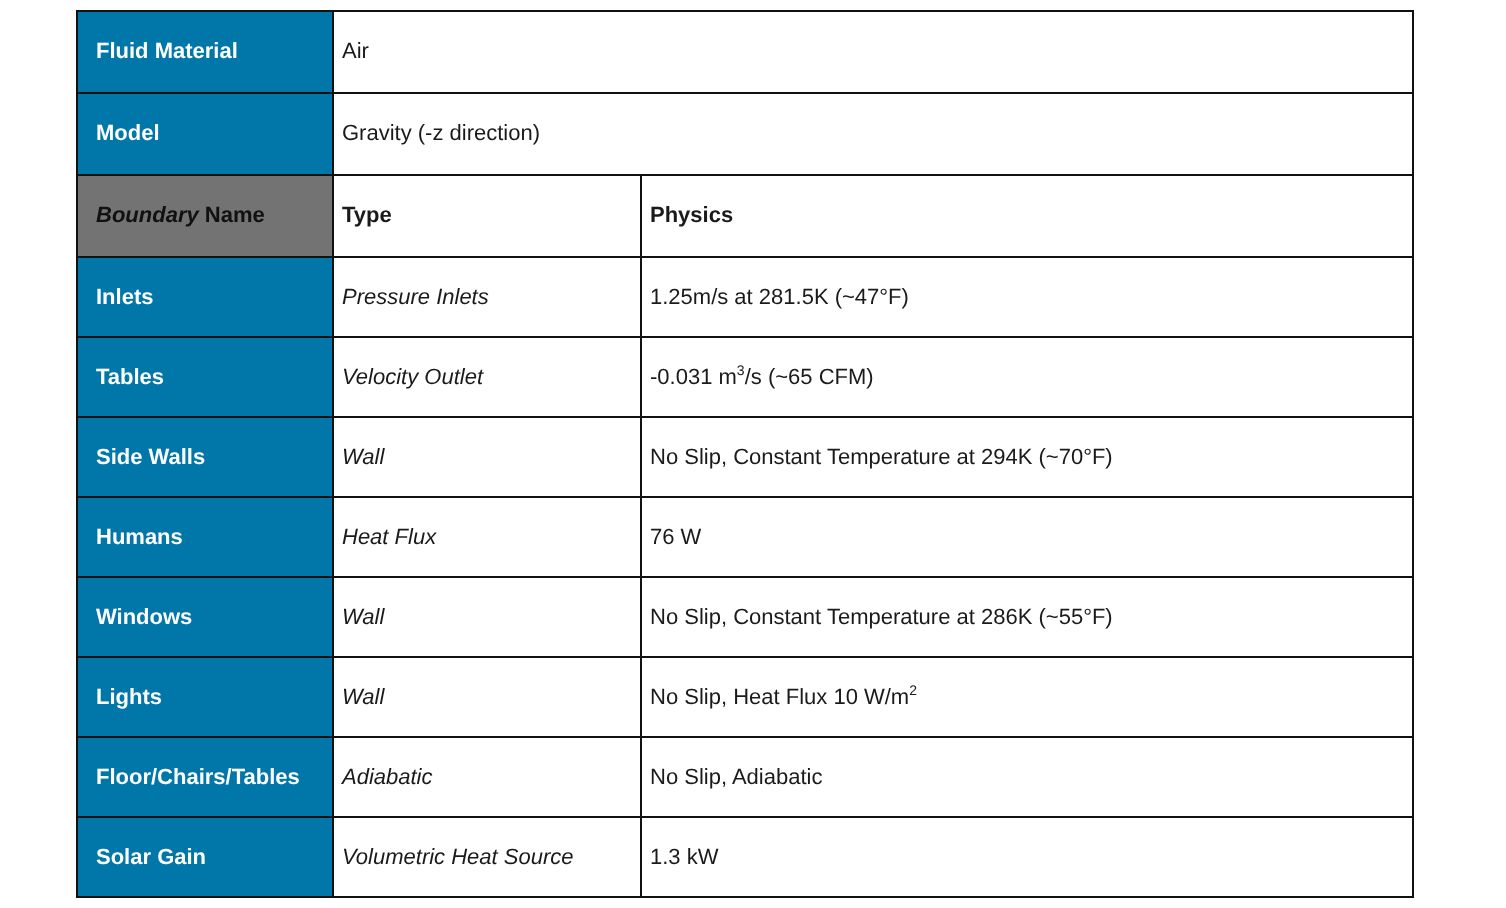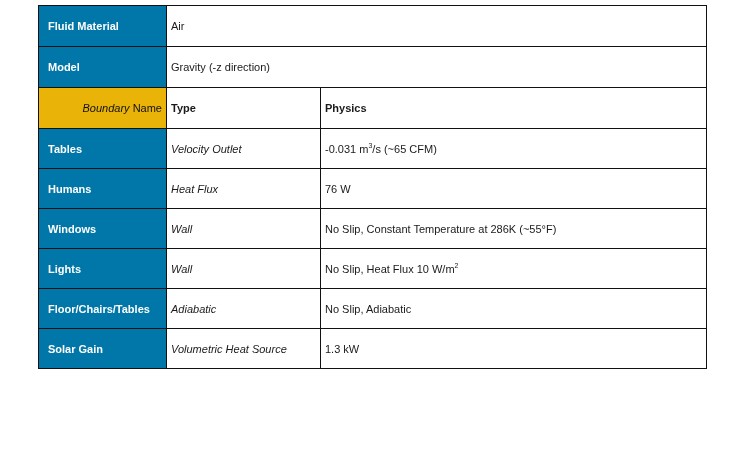--- a/index.html
+++ b/index.html
@@ -2,21 +2,21 @@
 <html><head>
 <meta charset="utf-8">
 <style>
   html, body { margin: 0; padding: 0; background: #ffffff; }
   body { width: 753px; height: 454px; position: relative; overflow: hidden;
          font-family: "Liberation Sans", "DejaVu Sans", sans-serif; font-size: 11px; color: #1a1a1a; }
   table.spec { position: absolute; left: 38px; top: 5px; border-collapse: collapse; table-layout: fixed; width: 668px; }
   table.spec td { border: 1.5px solid #111; padding: 4px; height: 31px; vertical-align: middle; }
   table.spec tr.tall td { height: 32px; }
   td.lbl { background: #0077a8; color: #ffffff; font-weight: bold; padding-left: 9px !important; width: 119px; }
-  td.hdr-lbl { background: #eab308; color: #111; font-weight: normal; padding-left: 9px !important; text-align: right; }
+  td.hdr-lbl { background: #737373; color: #111; font-weight: bold; padding-left: 9px !important; }
   td.hdr-lbl em { font-style: italic; }
   td.center { text-align: left; }
   td.bold { font-weight: bold; margin-left: 45px; }
   td.ital { font-style: italic; }
   sup { font-size: 7px; line-height: 0; vertical-align: super; }
 </style>
 </head>
 <body>
 
 <table class="spec">
@@ -33,23 +33,33 @@
     <tr class="tall">
       <td class="lbl">Model</td>
       <td class="center" colspan="2">Gravity (-z direction)</td>
     </tr>
     <tr class="tall">
       <td class="hdr-lbl"><em>Boundary</em><span> Name</span></td>
       <td class="center bold">Type</td>
       <td class="center bold">Physics</td>
     </tr>
     <tr>
+      <td class="lbl">Inlets</td>
+      <td class="center ital">Pressure Inlets</td>
+      <td class="center">1.25m/s at 281.5K (~47°F)</td>
+    </tr>
+    <tr>
       <td class="lbl">Tables</td>
       <td class="center ital">Velocity Outlet</td>
       <td class="center"><span>-0.031 m</span><sup>3</sup><span>/s (~65 CFM)</span></td>
+    </tr>
+    <tr>
+      <td class="lbl">Side Walls</td>
+      <td class="center ital">Wall</td>
+      <td class="center">No Slip, Constant Temperature at 294K (~70°F)</td>
     </tr>
     <tr>
       <td class="lbl">Humans</td>
       <td class="center ital">Heat Flux</td>
       <td class="center">76 W</td>
     </tr>
     <tr>
       <td class="lbl">Windows</td>
       <td class="center ital">Wall</td>
       <td class="center">No Slip, Constant Temperature at 286K (~55°F)</td>

